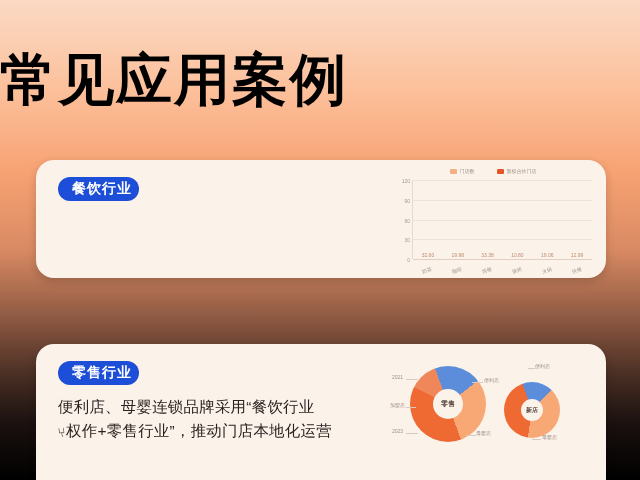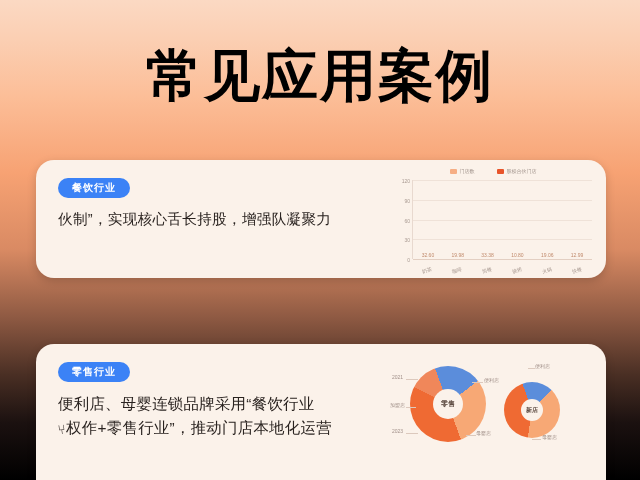--- a/index.html
+++ b/index.html
@@ -21,22 +21,22 @@
         #4a2f24 78%,
         #1b1110 88%,
         #000000 100%);
     overflow: hidden;
   }
 
   
   #title {
     position: absolute;
     top: 48px; left: 0; right: 0;
-    text-align: center;
-    font-family: Liberation Mono, monospace;
+    text-align: left;
+    font-family: Liberation Sans, sans-serif;
     font-weight: bold;
     font-size: 56px;
     letter-spacing: 2px;
     color: #000000;
     line-height: 1.15;
   }
 
   
   .card {
     position: absolute;
@@ -51,26 +51,26 @@
   }
   #card-1 { top: 160px; height: 118px; }
   #card-2 { top: 296px; height: 156px; margin-top: 48px; }
 
   .card-left {
     flex: 0 0 352px;
     padding: 17px 14px 10px 22px;
   }
   .badge {
     display: inline-block;
-    background: #3b82f6;
+    background: #1d4ed8;
     color: #ffffff;
     font-weight: bold;
-    font-size: 10px;
+    font-size: 14px;
     letter-spacing: 1px;
-    padding: 4px 14px 5px 14px;
+    padding: 4px 7px 5px 14px;
     border-radius: 20px;
     line-height: 1.1;
   }
   .card-body {
     margin-top: 10px;
     font-size: 14.6px;
     line-height: 1.55;
     color: #2a2320;
     letter-spacing: .3px;
   }
@@ -178,21 +178,20 @@
 <body>
 
 <div id="slide">
 
   <div id="title">常见应用案例</div>
 
   <div class="card" id="card-1">
     <div class="card-left">
       <div class="badge">餐饮行业</div>
       <div class="card-body">
-        <span class="body-line">伙制”，实现核心舌长持股，增强队凝聚力</span>
       </div>
     </div>
 
     <div class="card-right">
       <div class="barchart">
 
         <div class="bc-legend">
           <span class="k">
             <i class="sw sw-a"></i>
             <em style="font-style:normal">门店数</em>

